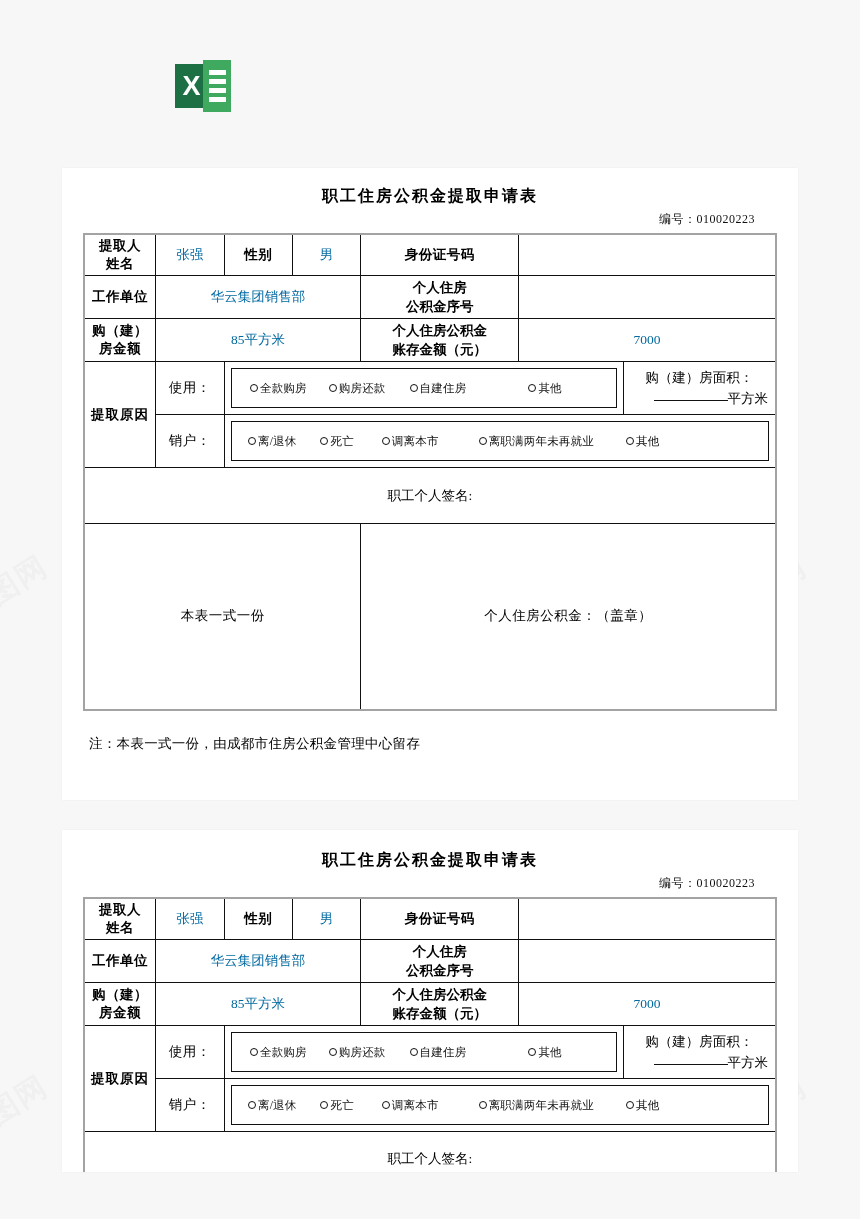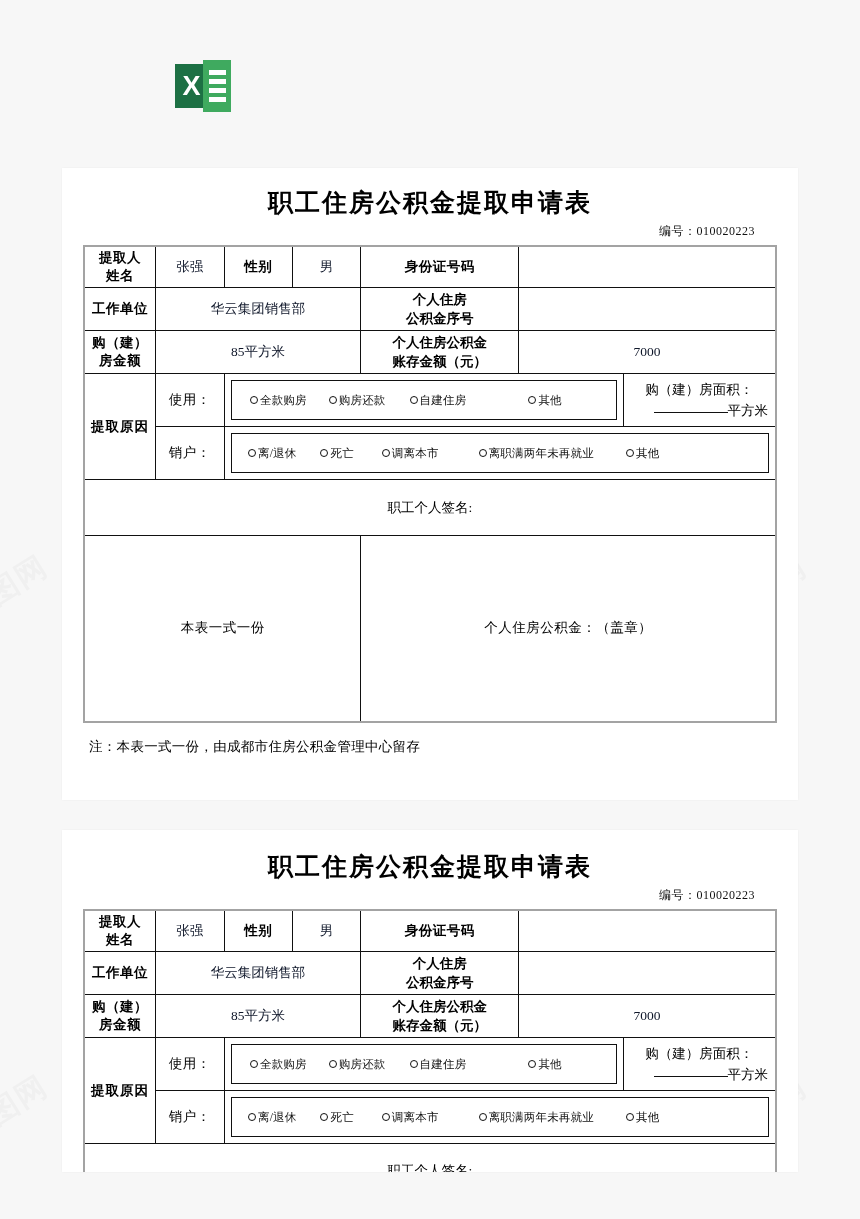--- a/index.html
+++ b/index.html
@@ -125,21 +125,21 @@
   #card2 { top: 830px; height: 342px; overflow: hidden; }
 
   .sheet {
     position: relative;
     padding: 0 21px;
   }
 
   .form-title {
     text-align: center;
     font-family: "Liberation Serif", serif;
-    font-size: 25px;
+    font-size: 16px;
     font-weight: bold;
     color: #000;
     letter-spacing: 2px;
     padding-top: 18px;
     padding-bottom: 4px;
   }
   #card2 .form-title { padding-top: 20px; }
 
   .serial {
     text-align: right;
@@ -168,21 +168,21 @@
   }
   table.frm { border: 2px solid #a3a3a3; }
 
   td.lbl {
     font-weight: bold;
     font-size: 14.5px;
     line-height: 18px;
     letter-spacing: 0.5px;
   }
   td.val {
-    color: #0f172a;
+    color: #0369a1;
     font-size: 14px;
   }
   td.lbl2 {
     font-weight: bold;
     font-size: 14.5px;
     line-height: 19px;
   }
   td.blank { }
 
   
@@ -264,21 +264,21 @@
     vertical-align: top;
     padding-top: 9px;
     height: 186px;
     letter-spacing: 0.5px;
   }
 
   .note {
     font-family: "Liberation Serif", serif;
     font-size: 13.5px;
     color: #000;
-    padding: 15px 0 0 6px;
+    padding: 24px 0 0 6px;
     letter-spacing: 0.3px;
   }
 </style>
 </head>
 <body>
 
 <div id="page">
 
   <div class="wm-layer">
     <div class="wm" style="left:-14px; top:560px;">图网</div>

